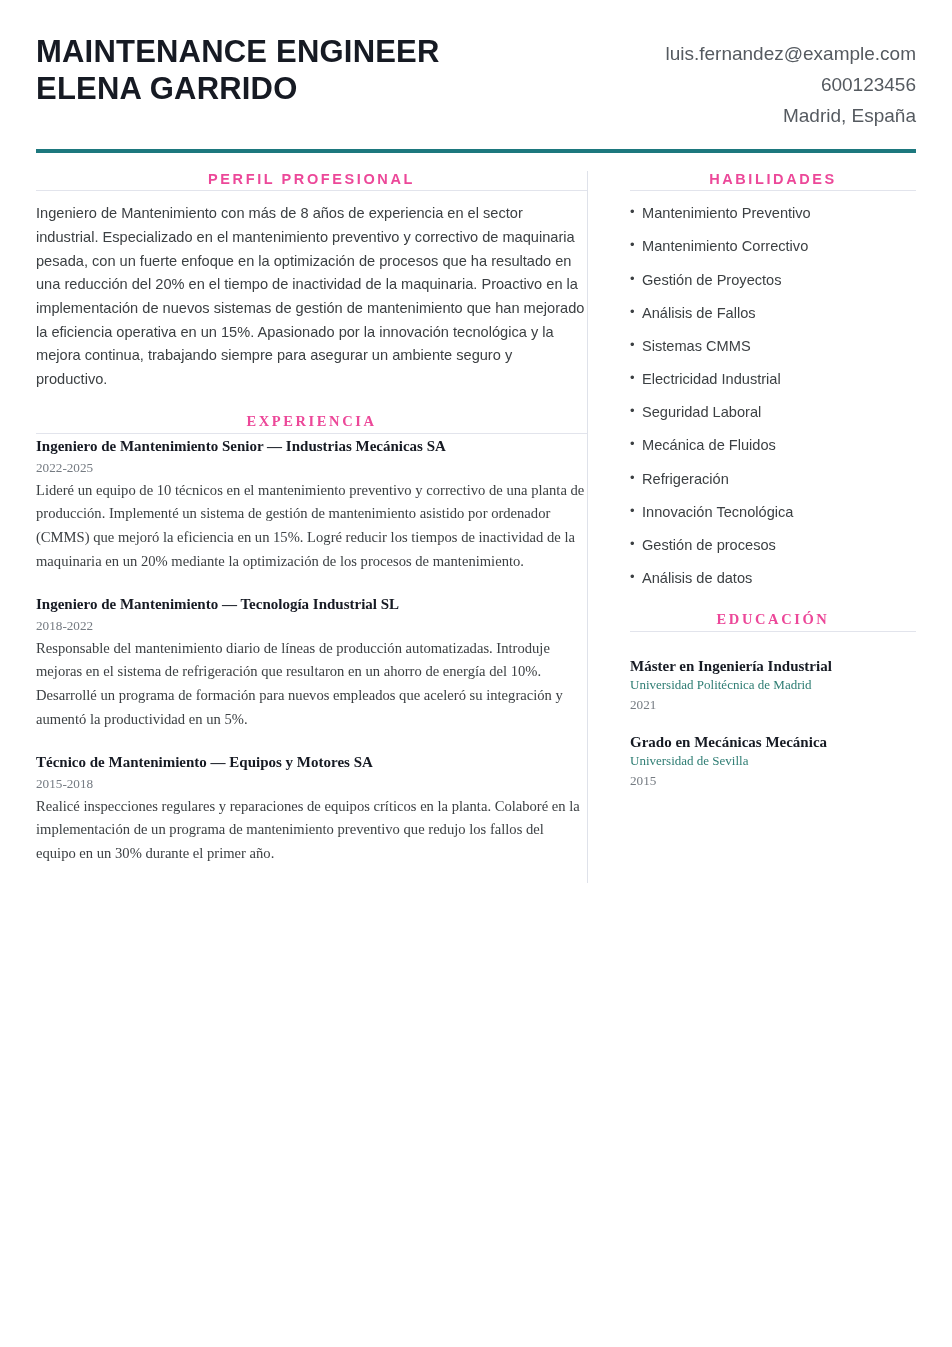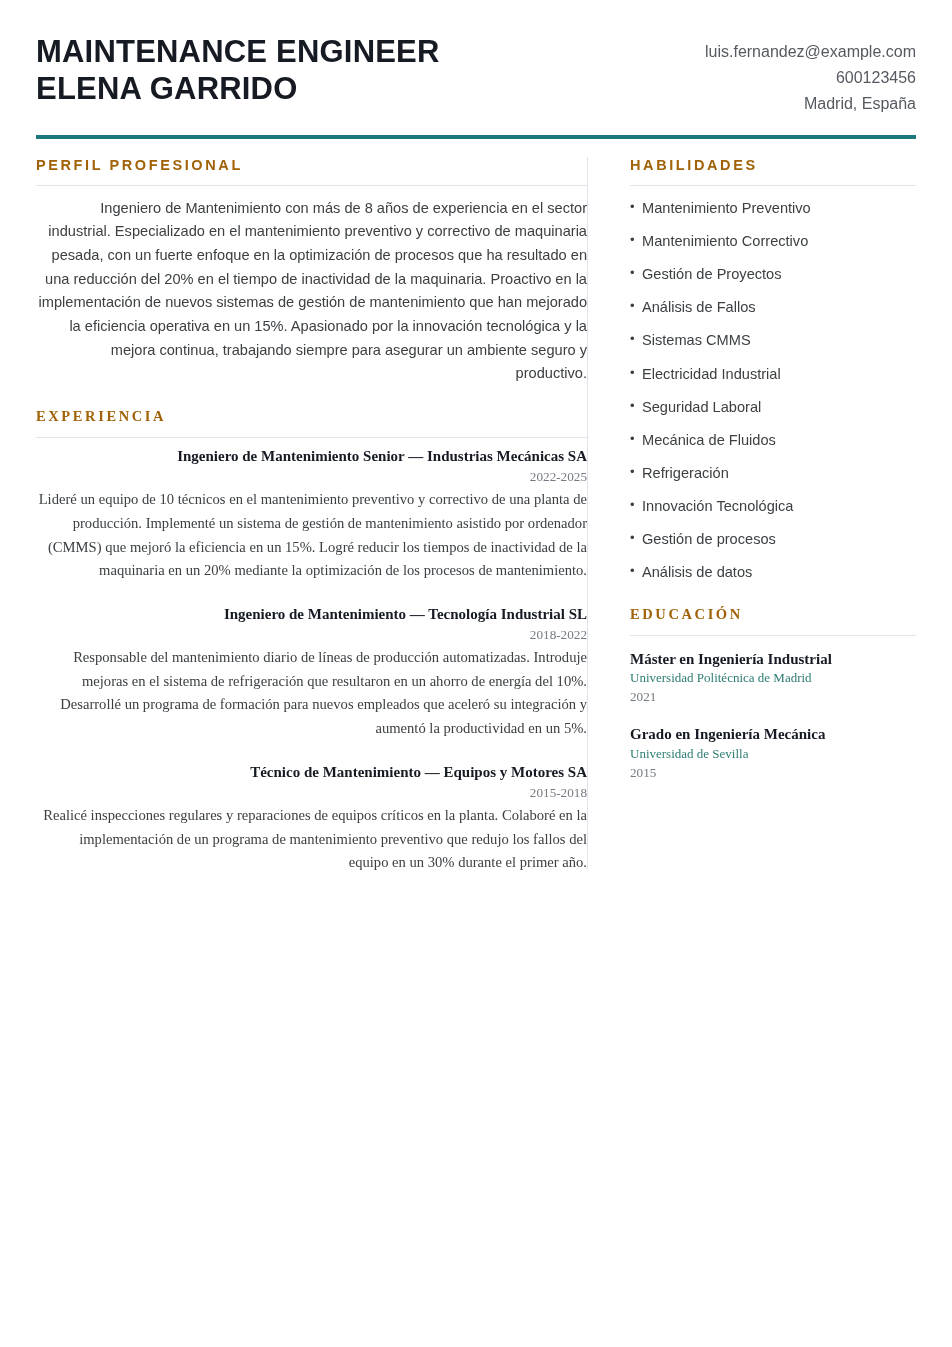--- a/index.html
+++ b/index.html
@@ -39,21 +39,21 @@
     line-height: 1.19;
     letter-spacing: 0.2px;
     color: #161a23;
     text-transform: uppercase;
     white-space: nowrap;
   }
   .header-right {
     flex: 0 0 auto;
     text-align: right;
     padding-top: 5px;
-    font-size: 16px;
+    font-size: 19px;
     line-height: 1.62;
     color: #555a60;
   }
   .header-right div { white-space: nowrap; }
 
   .accent-rule {
     margin-top: 18px;
     height: 4px;
     background: #1d787e;
     width: 880px;
@@ -80,41 +80,42 @@
   .col-side {
     flex: 1 1 auto;
     padding-left: 42px;
   }
 
   
   .sec-head {
     font-size: 14.5px;
     font-weight: bold;
     letter-spacing: 2.6px;
-    color: #a16207;
+    color: #ec4899;
     text-transform: uppercase;
-    padding-bottom: 12px;
+    padding-bottom: 3px;
     border-bottom: 1.5px solid #e2e4ec;
+    text-align: center;
   }
   .sec-head.side { border-bottom: 1.5px solid #e2e4ec; }
 
   .sec-block { margin-bottom: 2px; }
   .sec-block + .sec-block { margin-top: 22px; font-family: Liberation Serif, serif; }
 
   
   .profile-text {
     margin-top: 11px;
     font-size: 14.6px;
     line-height: 1.62;
     color: #3c4043;
-    text-align: right;
-  }
-
-  
-  .exp-list { margin-top: 8px; text-align: right; }
+    text-align: left;
+  }
+
+  
+  .exp-list { margin-top: 2px; }
   .exp-item { margin-bottom: 21px; }
   .exp-item:last-child { margin-bottom: 0; }
   .exp-title {
     font-size: 15px;
     font-weight: bold;
     color: #161a23;
     line-height: 1.35;
   }
   .exp-dates {
     font-size: 13.2px;
@@ -147,21 +148,21 @@
   .bullet-list li::before {
     content: "•";
     position: absolute;
     left: 0;
     top: 0;
     color: #3c4043;
     font-size: 13px;
   }
 
   
-  .edu-list { margin-top: 13px; }
+  .edu-list { margin-top: 24px; }
   .edu-item { margin-bottom: 18px; }
   .edu-item:last-child { margin-bottom: 0; }
   .edu-degree {
     font-size: 15px;
     font-weight: bold;
     color: #161a23;
     line-height: 1.35;
   }
   .edu-school {
     font-size: 13px;
@@ -256,21 +257,21 @@
         <div class="sec-head side">EDUCACIÓN</div>
         <div class="edu-list">
 
           <div class="edu-item">
             <div class="edu-degree">Máster en Ingeniería Industrial</div>
             <div class="edu-school">Universidad Politécnica de Madrid</div>
             <div class="edu-year">2021</div>
           </div>
 
           <div class="edu-item">
-            <div class="edu-degree">Grado en Ingeniería Mecánica</div>
+            <div class="edu-degree">Grado en Mecánicas Mecánica</div>
             <div class="edu-school">Universidad de Sevilla</div>
             <div class="edu-year">2015</div>
           </div>
 
         </div>
       </div>
 
     </div>
 
   </div>

